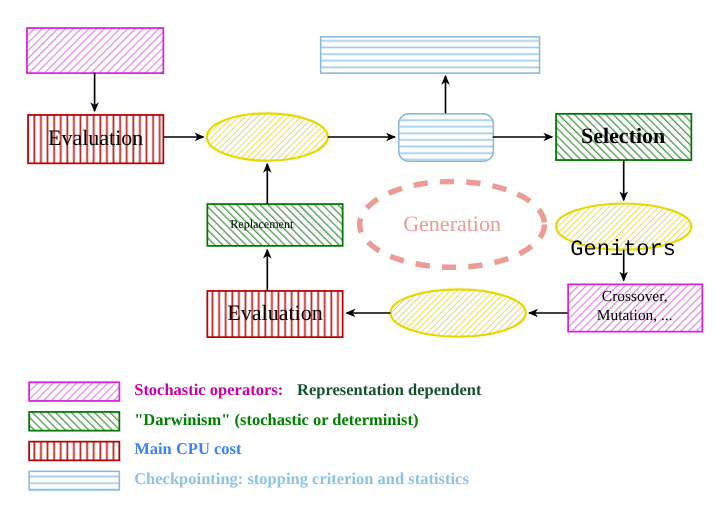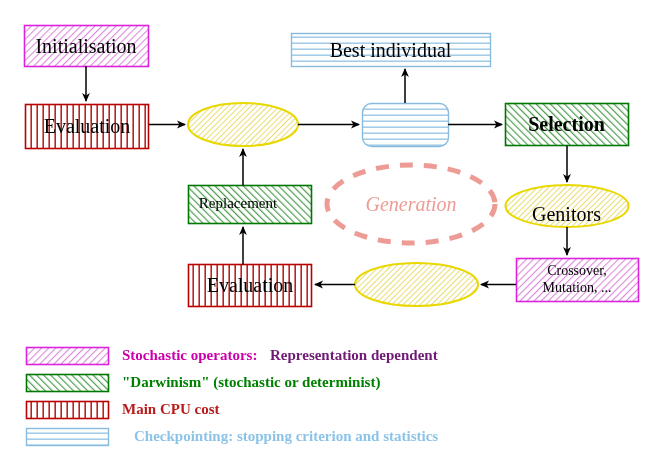--- a/index.html
+++ b/index.html
@@ -37,34 +37,33 @@
     pointer-events: none;
     white-space: pre-line;
   }
   .node-label.small {
     font-size: 14px;
     line-height: 1.15;
   }
   .node-label.generation-label {
     color: #ec9c95;
     font-size: 20px;
-    font-style: italic;
   }
   .legend-text {
     position: absolute;
     font-family: "Liberation Serif", serif;
     font-size: 15px;
     font-weight: bold;
     white-space: nowrap;
   }
   .lg-magenta { color: #cc00aa; }
-  .lg-gold    { color: #701a75; }
+  .lg-gold    { color: #14532d; }
   .lg-green   { color: #008000; }
-  .lg-red     { color: #b91c1c; }
-  .lg-blue    { color: #8cc4e8; margin-left: 12px; }
+  .lg-red     { color: #3b82f6; }
+  .lg-blue    { color: #8cc4e8; }
   .legend-row {
     position: absolute;
   }
 </style>
 </head>
 <body>
 
 <div id="canvas">
 
   <svg id="diagram-svg" viewBox="0 0 662 471" xmlns="http://www.w3.org/2000/svg">
@@ -137,39 +136,37 @@
       <line x1="243" y1="264.5" x2="243" y2="227" marker-end="url(#arrowhead)"></line>
       <line x1="243" y1="185.5" x2="243" y2="149" marker-end="url(#arrowhead)"></line>
     </g>
 
     <rect x="26.5" y="347.5" width="82" height="17" fill="url(#p-magenta)" stroke="#dd22dd" stroke-width="1.6"></rect>
     <rect x="26.5" y="374.5" width="82" height="17" fill="url(#p-green)" stroke="#007700" stroke-width="1.6"></rect>
     <rect x="26.5" y="401.5" width="82" height="17" fill="url(#p-red)" stroke="#bb0000" stroke-width="1.6"></rect>
     <rect x="26.5" y="428.5" width="82" height="17" fill="url(#p-blue)" stroke="#88bbdd" stroke-width="1.4"></rect>
   </svg>
 
-  <div class="node-label" style="left:24px; top:25px; width:124px; height:41px;">Initialisation</div>
 
   <div class="node-label" style="left:25px; top:104px; width:124px; height:44px;">Evaluation</div>
 
 
 
-  <div class="node-label" style="left:291px; top:33px; width:199px; height:33px;">Best individual</div>
 
   <div class="node-label" style="left:505px; top:103px; width:123px; height:42px;font-weight:bold;">Selection</div>
 
-  <div class="node-label" style="left:505px; top:185px; width:123px; height:57px;">Genitors</div>
+  <div class="node-label" style="left:505px; top:199px; width:123px; height:57px;font-family:Liberation Mono, monospace;">Genitors</div>
 
   <div class="node-label small" style="left:516px; top:258px; width:122px; height:43px;">Crossover,
 Mutation, ...</div>
 
 
   <div class="node-label" style="left:188px; top:264px; width:124px; height:42px;">Evaluation</div>
 
-  <div class="node-label small" style="left:188px; top:185px; width:100px; height:38px; font-size:15px;">Replacement</div>
+  <div class="node-label small" style="left:188px; top:185px; width:100px; height:38px; font-size:11px;">Replacement</div>
 
   <div class="node-label generation-label" style="left:327px; top:165px; width:168px; height:78px;">Generation</div>
 
   <div class="legend-row" style="left:0; top:0;">
     <span class="legend-text lg-magenta" style="left:122px; top:347px;">Stochastic operators:</span>
     <span class="legend-text lg-gold" style="left:270px; top:347px;">Representation dependent</span>
   </div>
 
   <div class="legend-row" style="left:0; top:0;">
     <span class="legend-text lg-green" style="left:122px; top:374px;">"Darwinism" (stochastic or determinist)</span>

